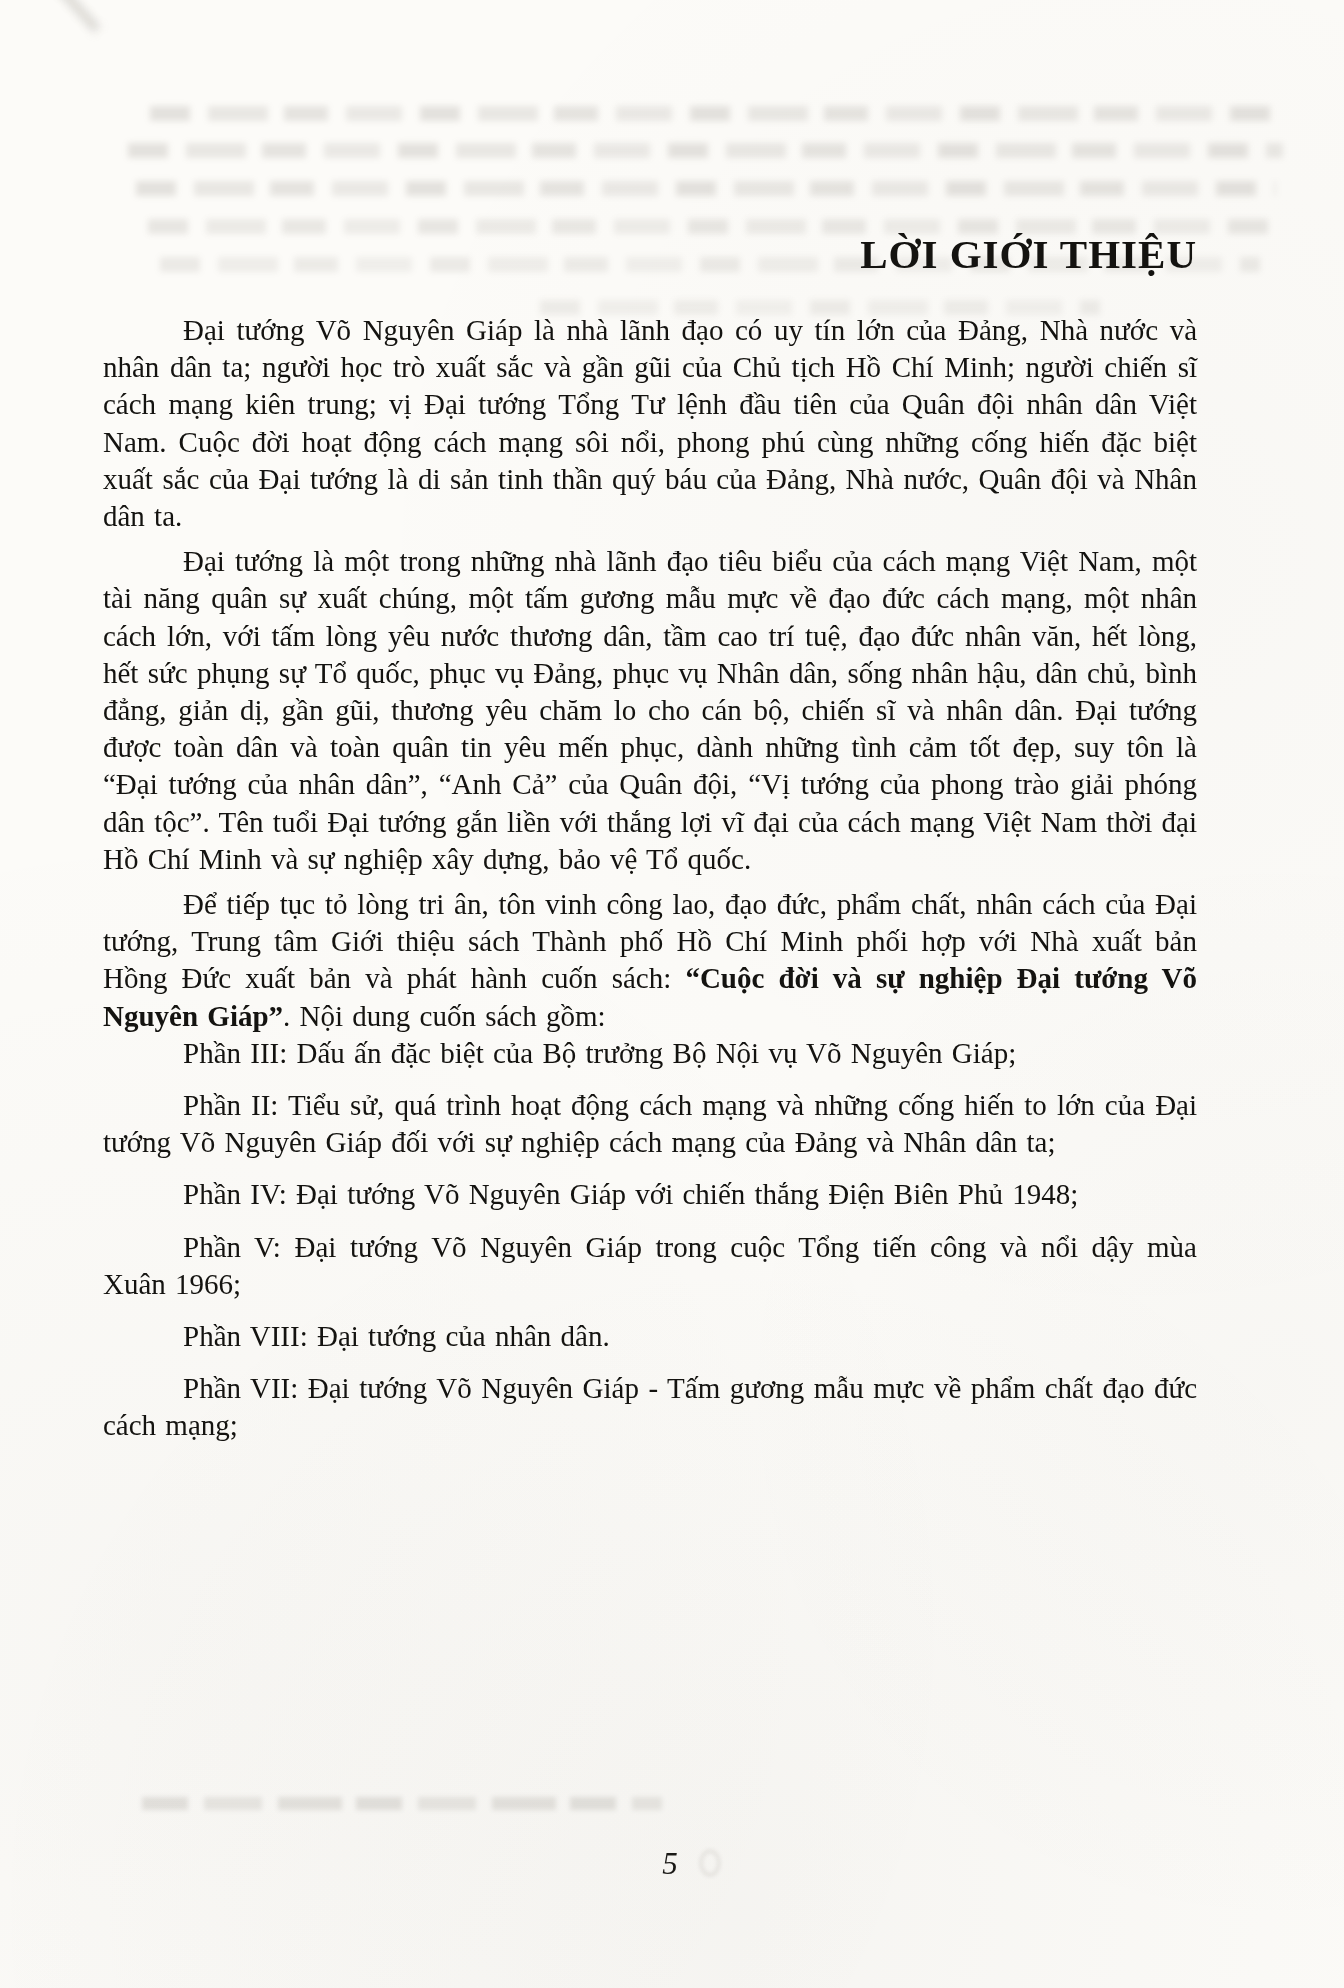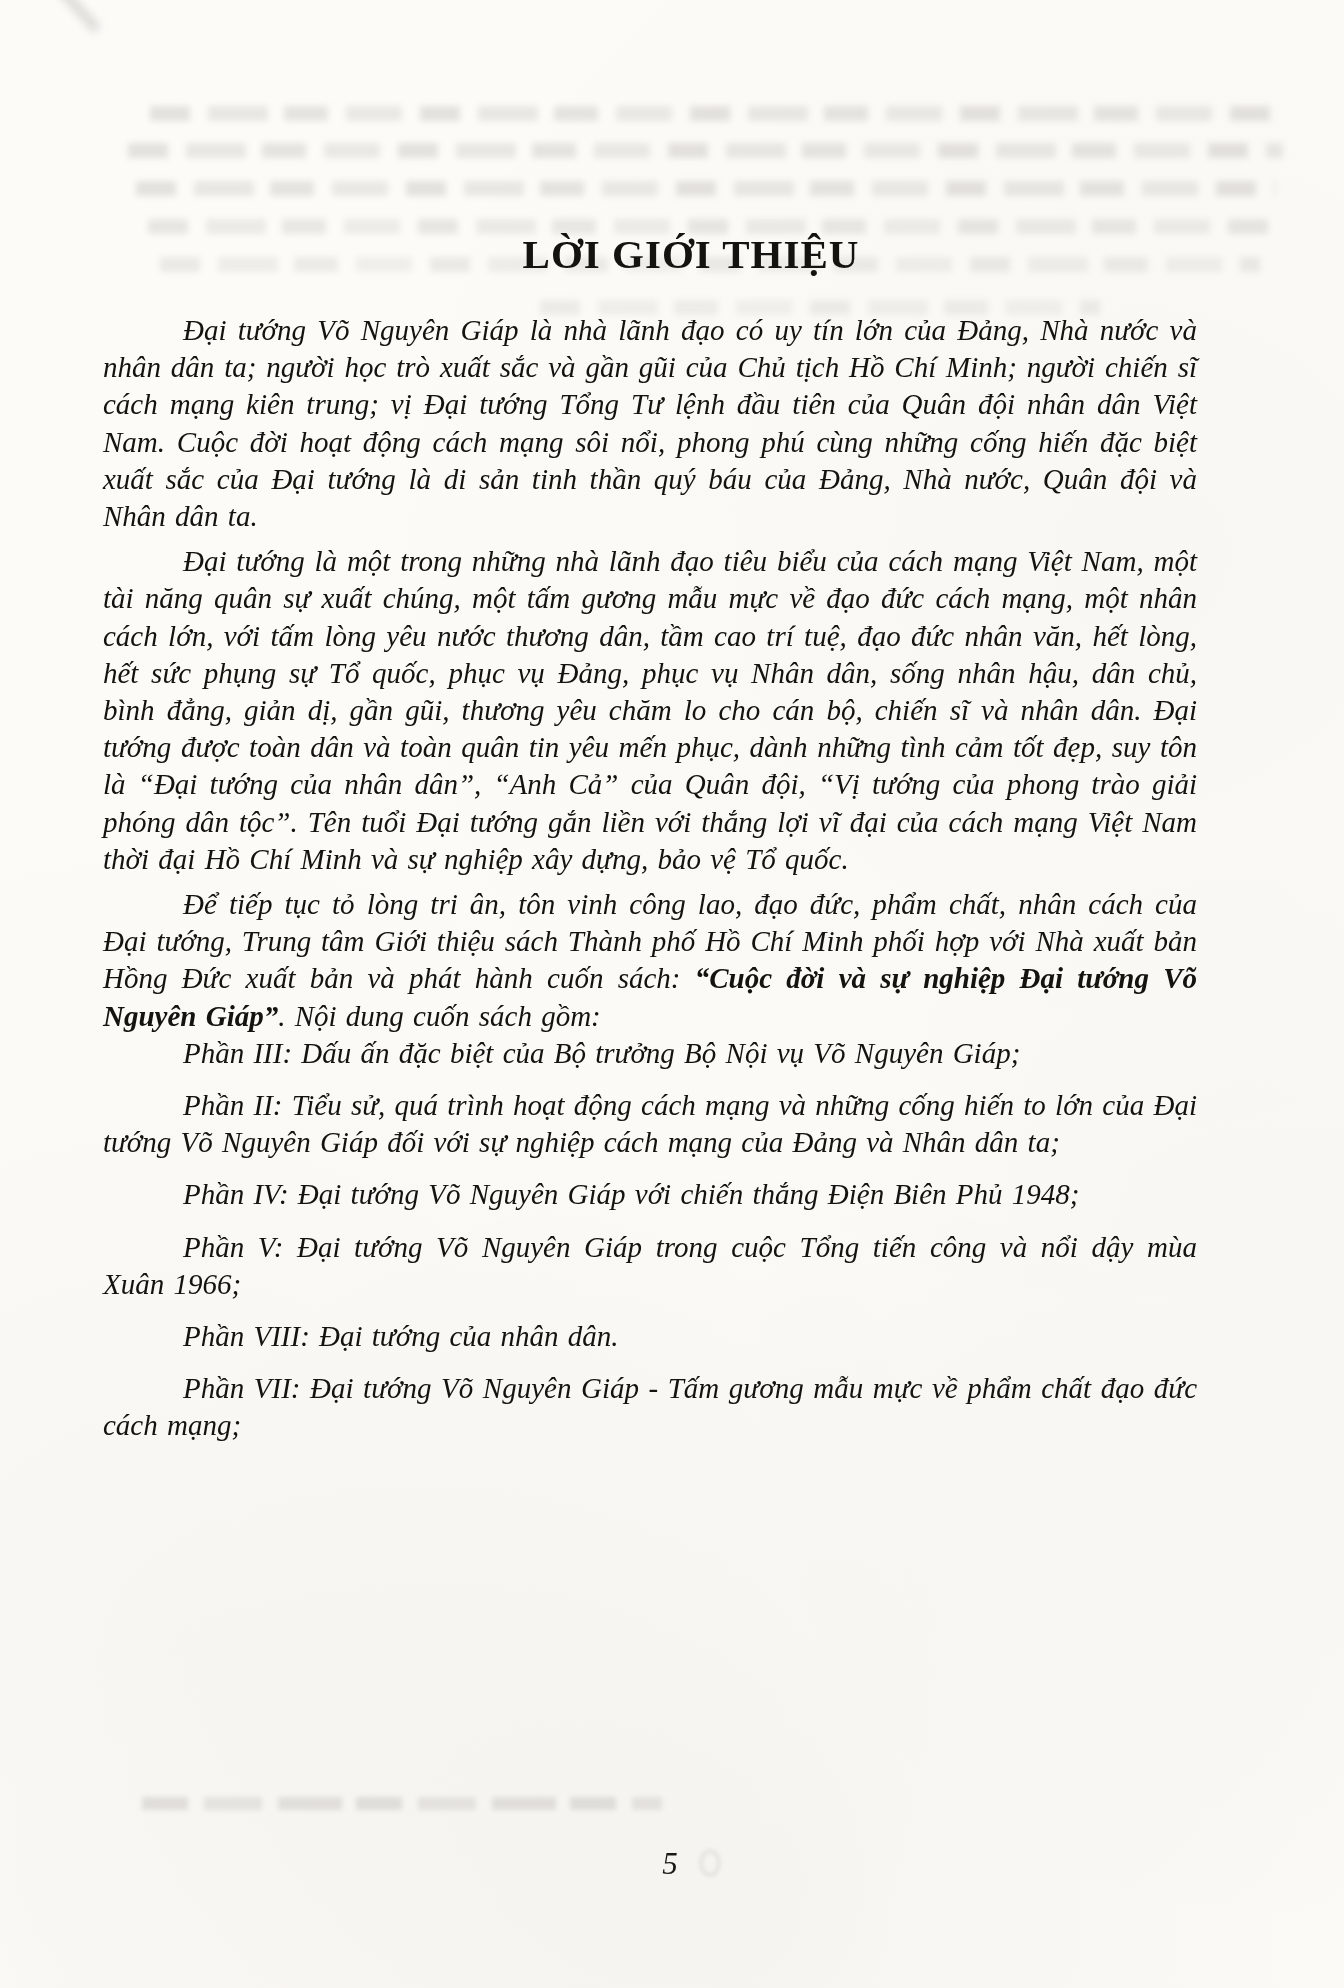--- a/index.html
+++ b/index.html
@@ -37,26 +37,25 @@
       rgba(125,119,110,.28) 196px 252px, rgba(125,119,110,0) 252px 270px);
   }
   .content {
     position: absolute; left: 103px; top: 228px; width: 1094px;
     color: #141310;
   }
   .doc-title {
     font-style: normal; font-weight: bold;
     font-size: 41px; line-height: 52px;
     letter-spacing: 1px;
-    text-align: center;
+    text-align: right;
     margin: 0 0 32px 0;
     padding-left: 82px;
   }
   .content p {
-    font-style: italic;
     font-size: 29px; line-height: 37.2px;
     text-align: justify;
     text-indent: 80px;
     margin: 0 0 8px 0;
     word-spacing: 2px;
   }
   .content p.part { margin-bottom: 15px; }
   .content p.pre-parts { margin-bottom: 0; }
   .bold-seg { font-weight: bold; }
   .page-number {

